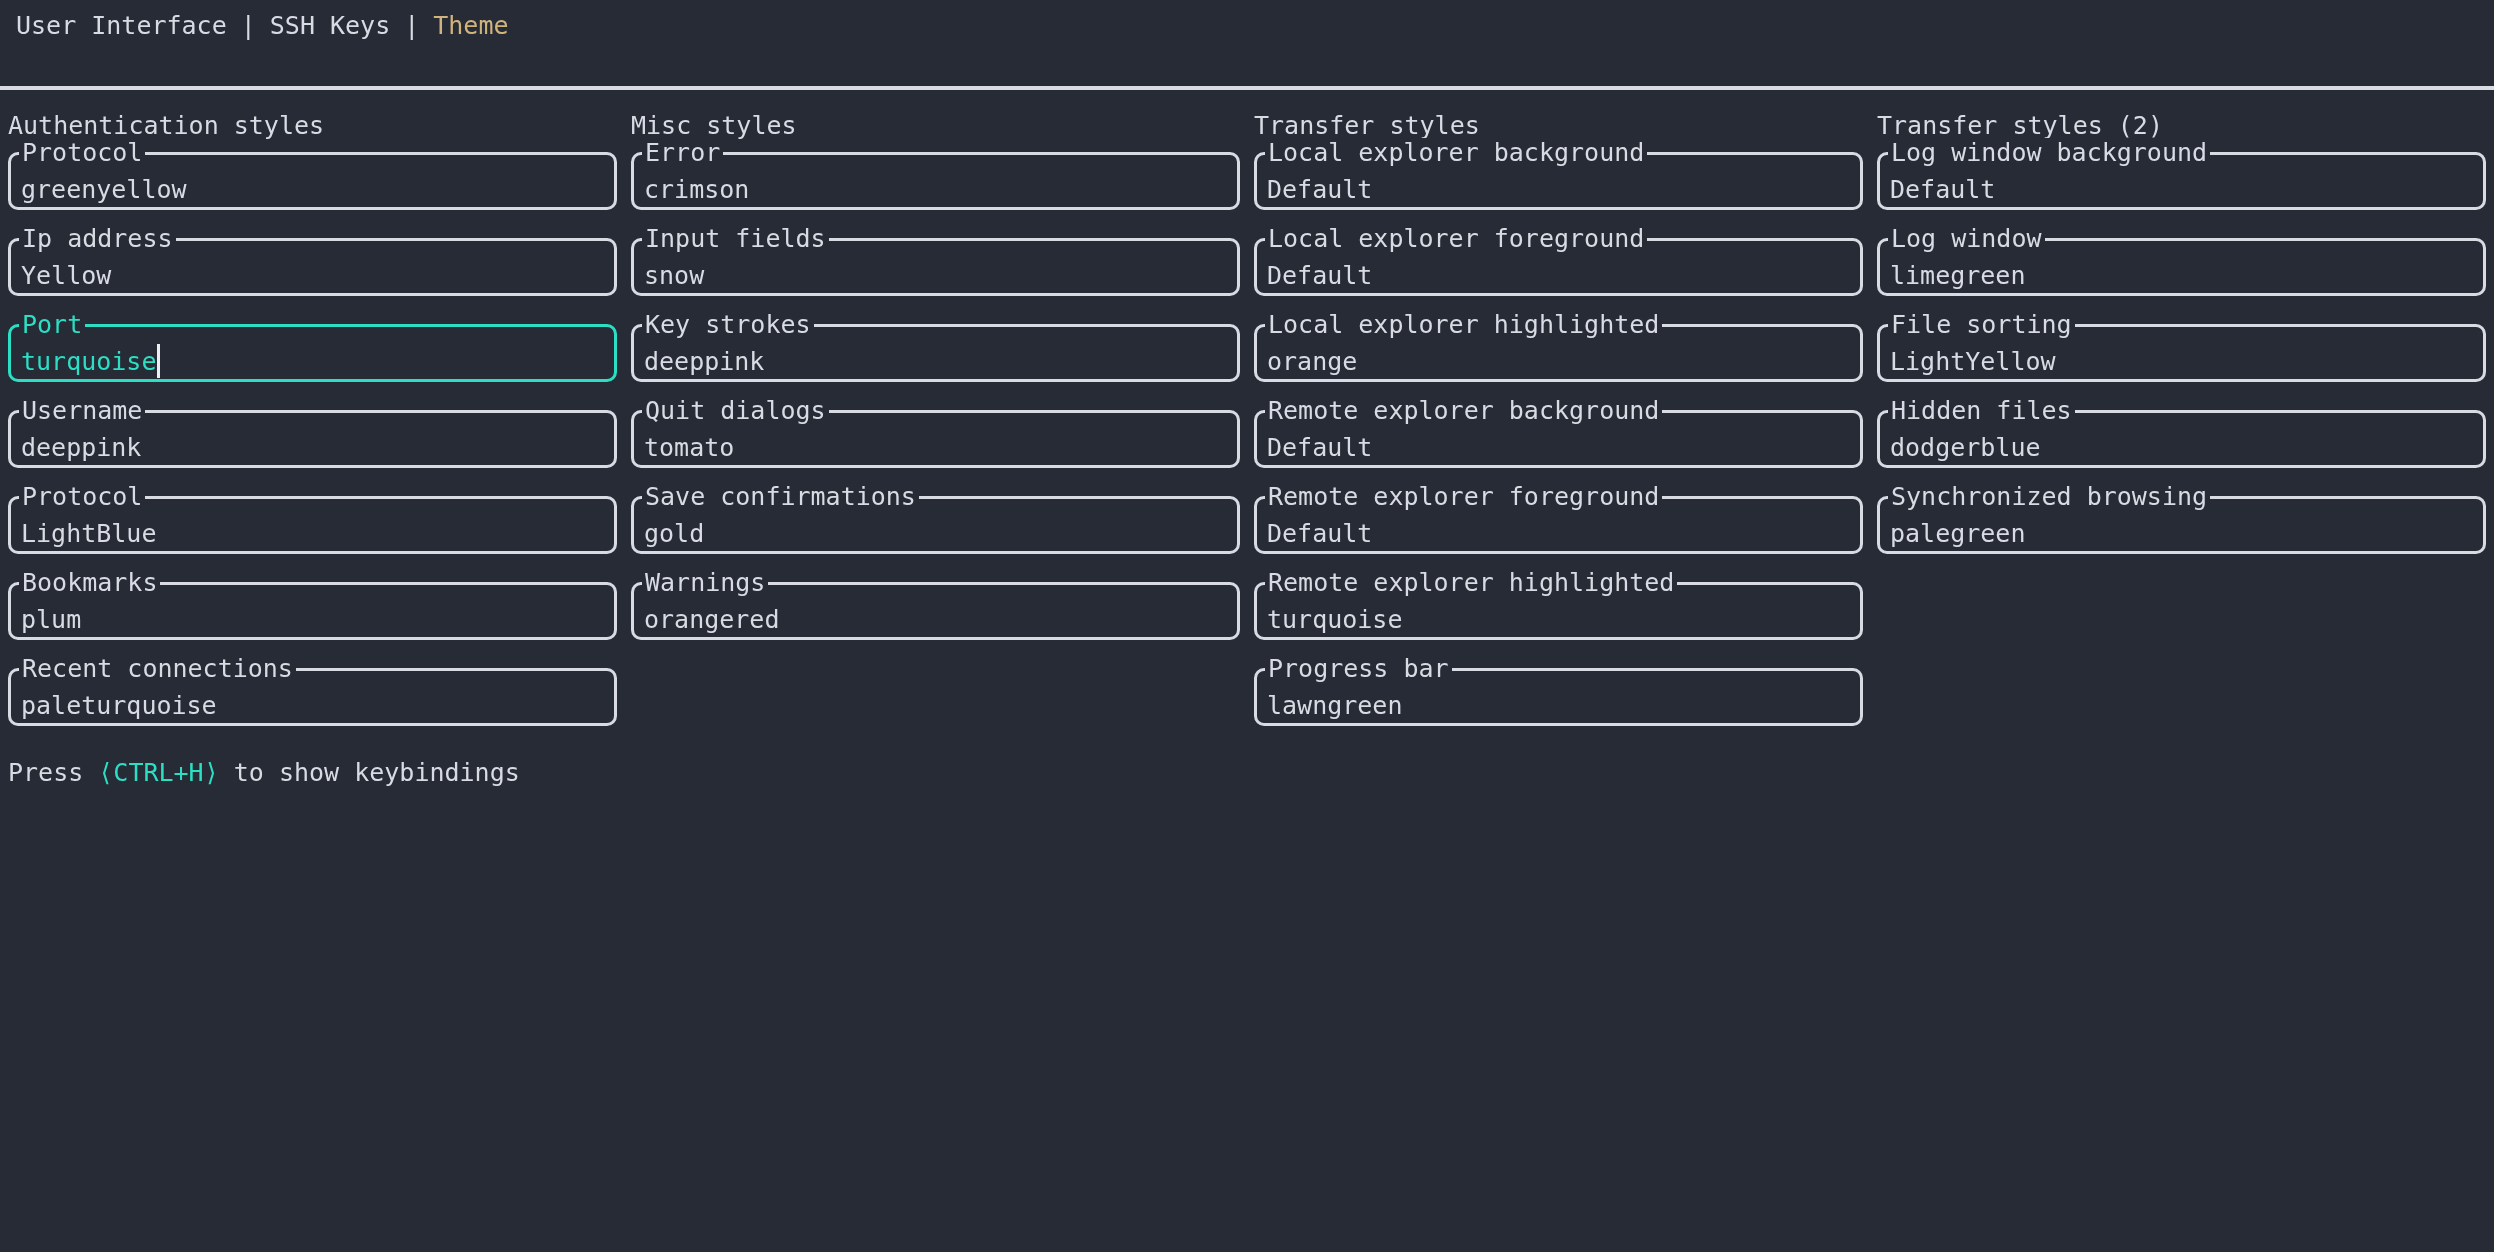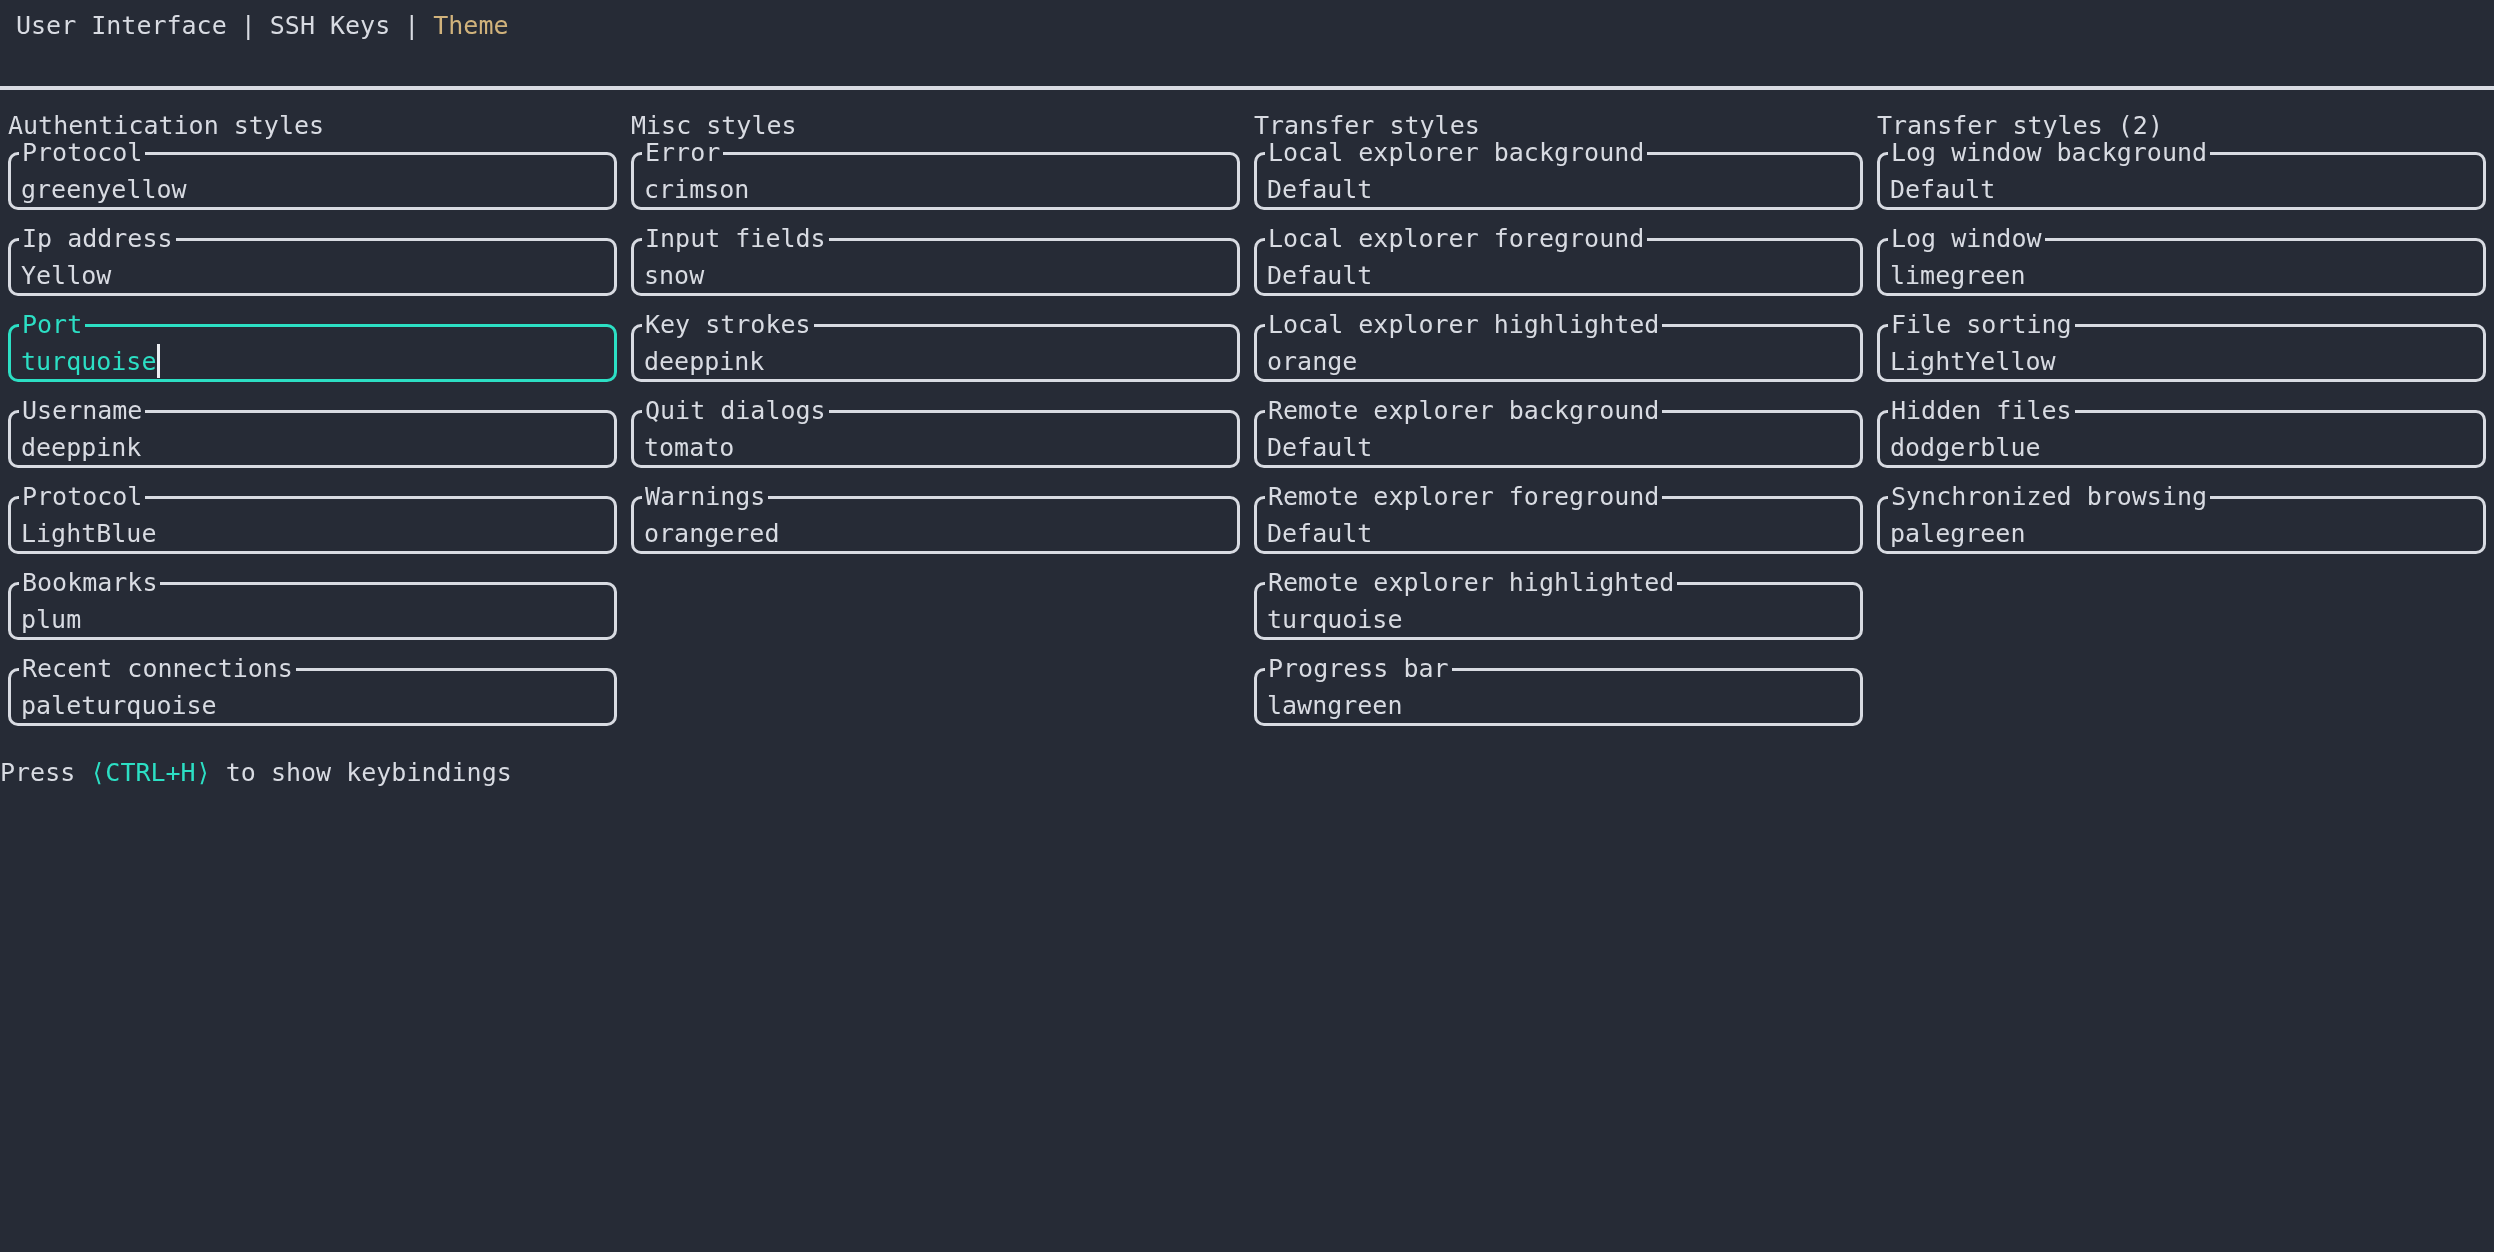--- a/index.html
+++ b/index.html
@@ -74,20 +74,21 @@
   .field.focused .field-label,
   .field.focused .field-content{color:var(--accent);}
   .cursor{
     width:3px;
     height:34px;
     background:var(--cursor);
     margin-left:1px;
   }
   
   .status-line{
+    padding-left:8px;
     line-height:30px;
     white-space:pre;
   }
   .status-line .key{color:var(--accent);}
 </style>
 </head>
 <body>
 
 <header class="tab-bar">
   <span class="tab">User Interface</span>
@@ -167,20 +168,26 @@
           <span>deeppink</span>
         </span>
     </div>
     <div class="field">
       <span class="field-label">Quit dialogs</span>
       <span class="field-content">
           <span>tomato</span>
         </span>
     </div>
     <div class="field">
+      <span class="field-label">Save confirmations</span>
+      <span class="field-content">
+          <span>gold</span>
+        </span>
+    </div>
+    <div class="field">
       <span class="field-label">Warnings</span>
       <span class="field-content">
           <span>orangered</span>
         </span>
     </div>
   </section>
 
   <section class="col">
     <h2 class="col-title">Transfer styles</h2>
     <div class="field">

